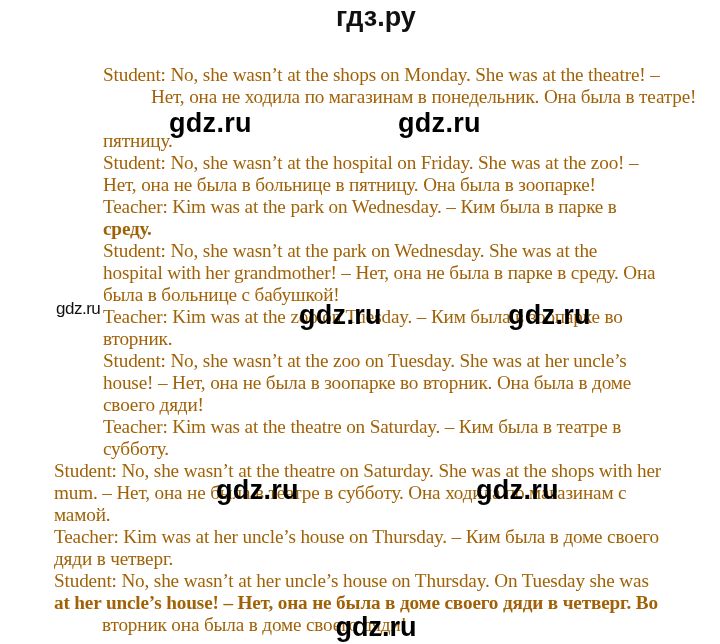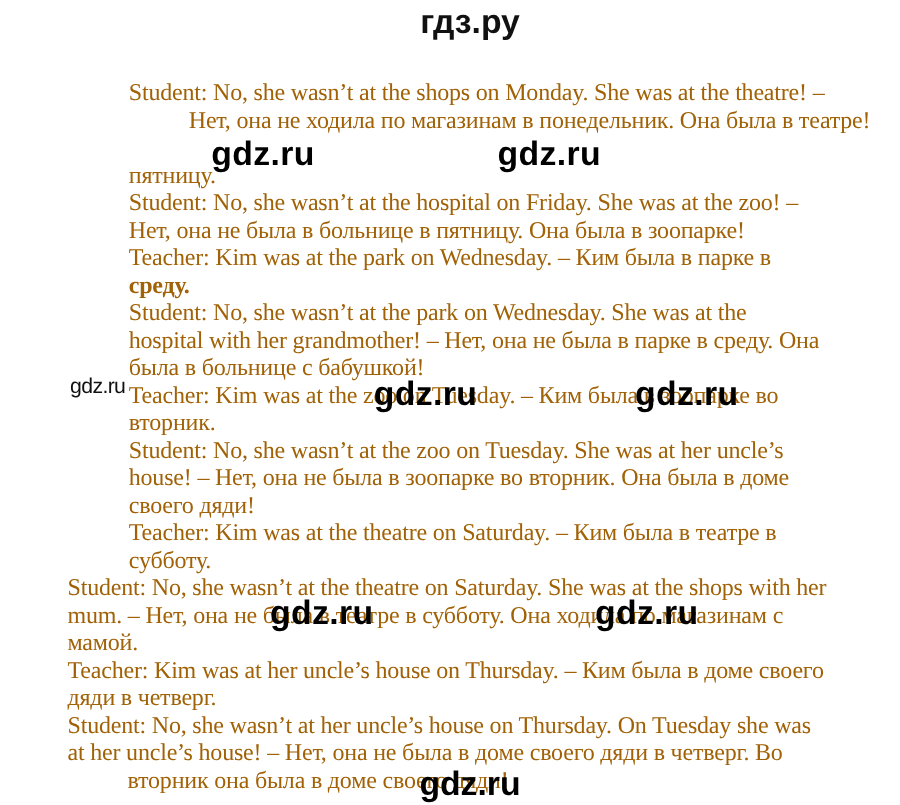--- a/index.html
+++ b/index.html
@@ -59,21 +59,21 @@
   <div class="line" style="left:87px; top:394px;">своего дяди!</div>
   <div class="line" style="left:87px; top:416px;">Teacher: Kim was at the theatre on Saturday. – Ким была в театре в</div>
   <div class="line" style="left:87px; top:438px;">субботу.</div>
 
   <div class="line" style="left:38px; top:460px;">Student: No, she wasn’t at the theatre on Saturday. She was at the shops with her</div>
   <div class="line" style="left:38px; top:482px;">mum. – Нет, она не была в театре в субботу. Она ходила по магазинам с</div>
   <div class="line" style="left:38px; top:504px;">мамой.</div>
   <div class="line" style="left:38px; top:526px;">Teacher: Kim was at her uncle’s house on Thursday. – Ким была в доме своего</div>
   <div class="line" style="left:38px; top:548px;">дяди в четверг.</div>
   <div class="line" style="left:38px; top:570px;">Student: No, she wasn’t at her uncle’s house on Thursday. On Tuesday she was</div>
-  <div class="line" style="left:38px; top:592px;">at her uncle’s house! – Нет, она не была в доме своего дяди в четверг. Во</div>
+  <div class="line" style="left:38px; top:592px;font-weight:bold;">at her uncle’s house! – Нет, она не была в доме своего дяди в четверг. Во</div>
   <div class="line" style="left:38px; top:614px;margin-left:48px;">вторник она была в доме своего дяди!</div>
 
   <div class="wm" style="left:153px; top:108px;">gdz.ru</div>
   <div class="wm" style="left:382px; top:108px;">gdz.ru</div>
   <div class="wm-small" style="left:40px; top:299px;">gdz.ru</div>
   <div class="wm" style="left:283px; top:300px;">gdz.ru</div>
   <div class="wm" style="left:492px; top:300px;">gdz.ru</div>
   <div class="wm" style="left:200px; top:475px;">gdz.ru</div>
   <div class="wm" style="left:460px; top:475px;">gdz.ru</div>
 

